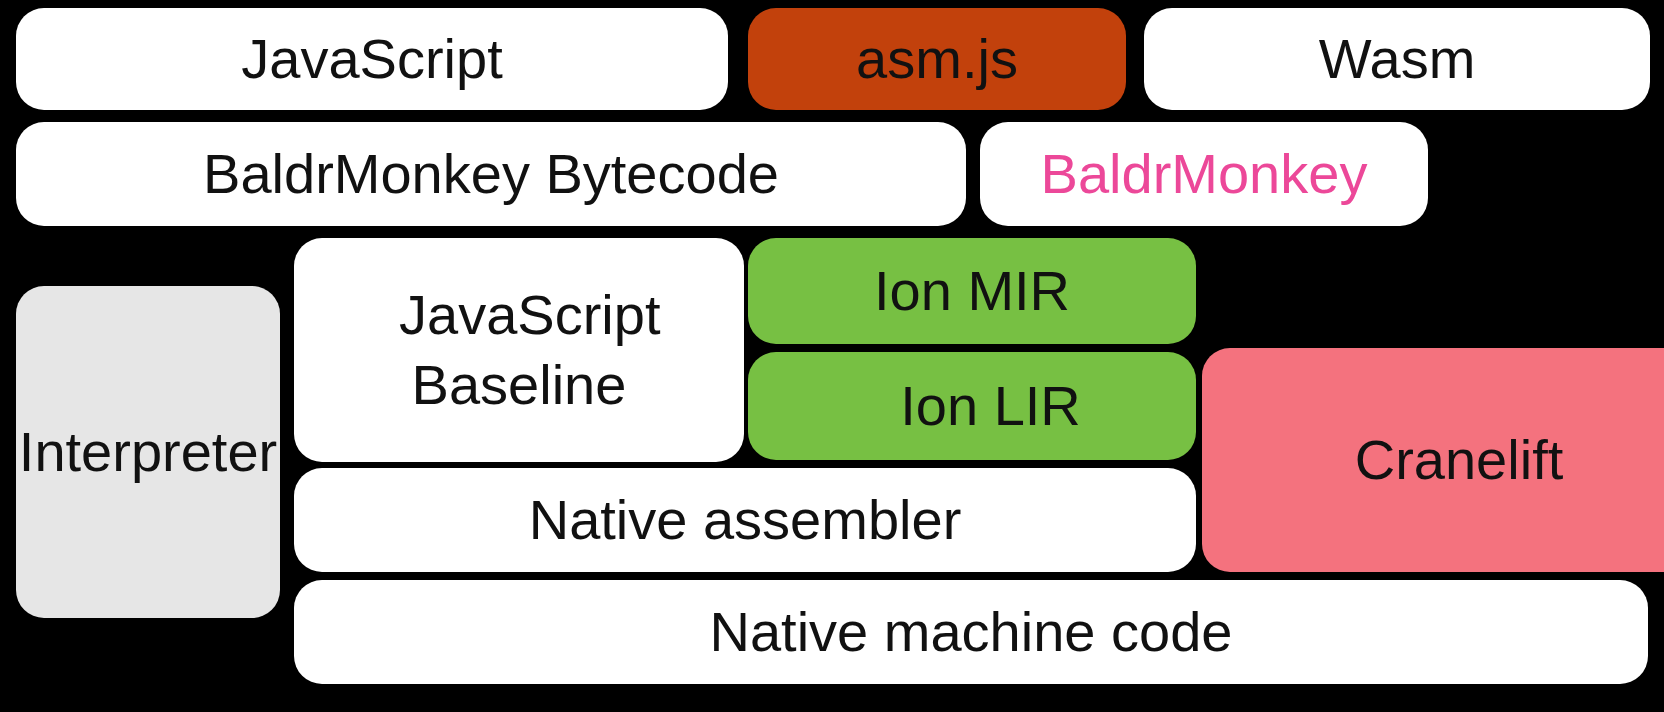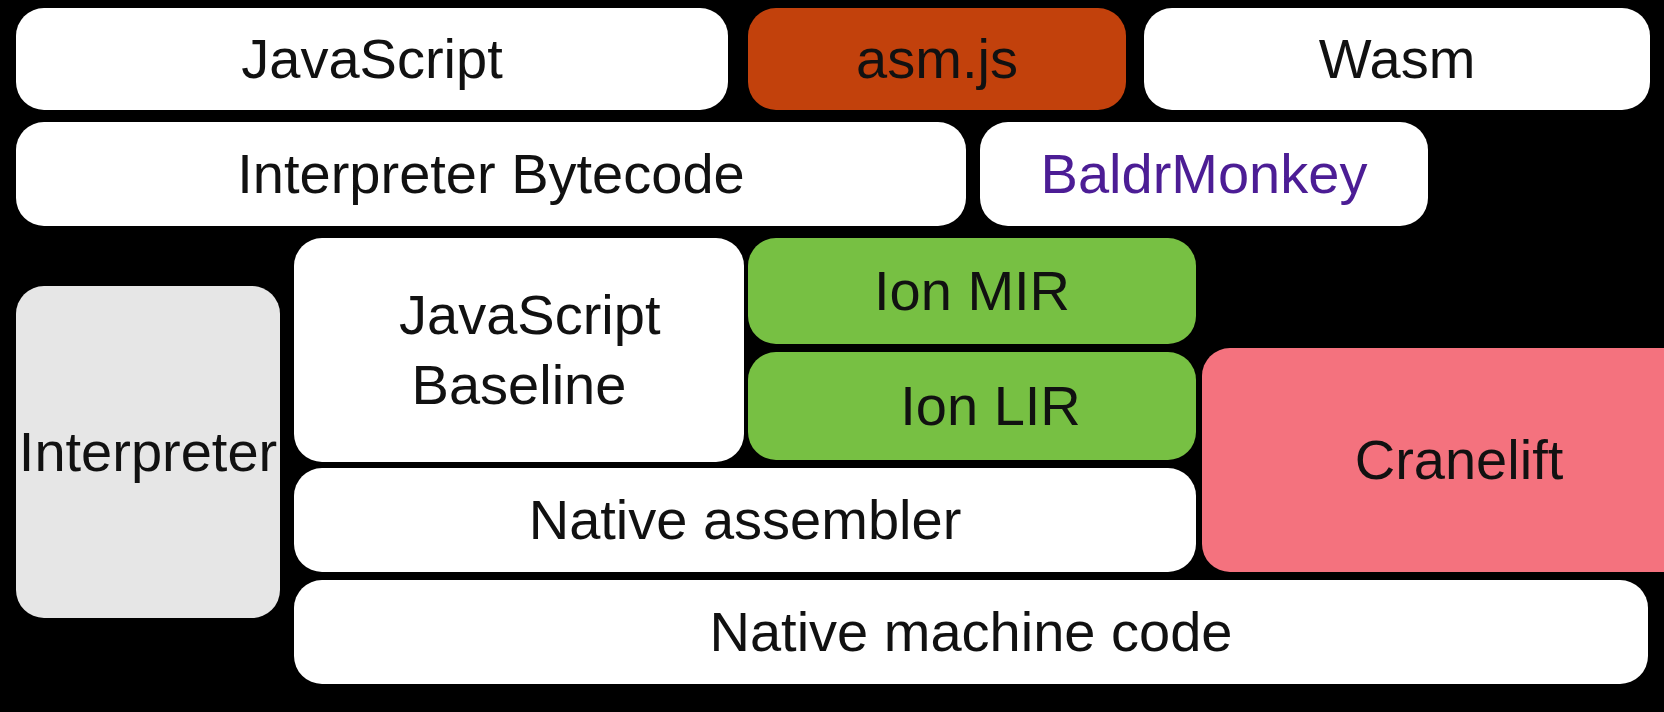--- a/index.html
+++ b/index.html
@@ -55,24 +55,24 @@
 
   <div class="box" id="box-asmjs" style="background: #c2410c; color: rgb(17, 17, 17);">
     <span class="label">asm.js</span>
   </div>
 
   <div class="box" id="box-wasm" style="background: rgb(255, 255, 255); color: rgb(17, 17, 17);">
     <span class="label">Wasm</span>
   </div>
 
   <div class="box" id="box-javascript-bytecode" style="background: rgb(255, 255, 255); color: rgb(17, 17, 17);">
-    <span class="label">Interpreter Bytecode</span>
+    <span class="label">BaldrMonkey Bytecode</span>
   </div>
 
-  <div class="box" id="box-baldrmonkey" style="background: rgb(255, 255, 255); color: #4c1d95;">
+  <div class="box" id="box-baldrmonkey" style="background: rgb(255, 255, 255); color: #ec4899;">
     <span class="label">BaldrMonkey</span>
   </div>
 
   <div class="box" id="box-interpreter" style="background: rgb(230, 230, 230); color: rgb(17, 17, 17);">
     <span class="label">Interpreter</span>
   </div>
 
   <div class="box" id="box-javascript-baseline" style="background: rgb(255, 255, 255); color: rgb(17, 17, 17);">
     <span class="label">JavaScript Baseline</span>
   </div>

